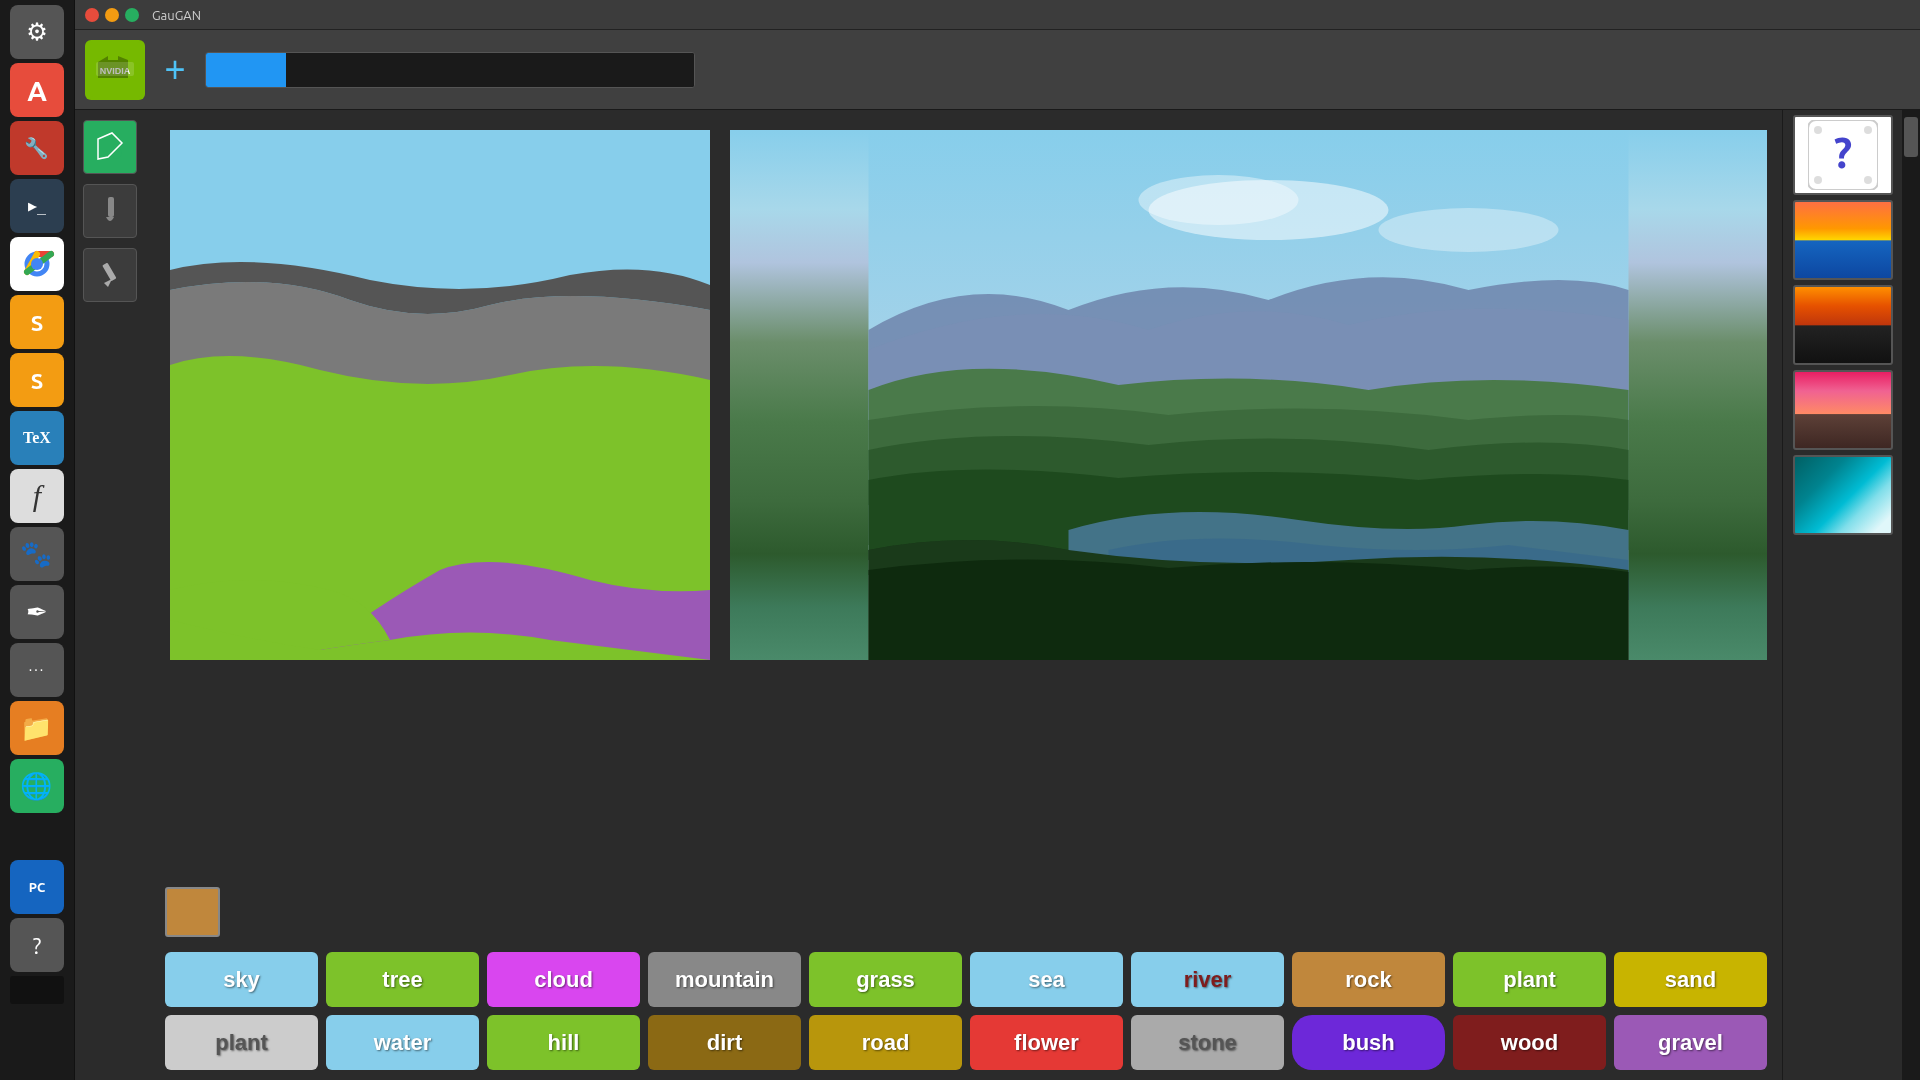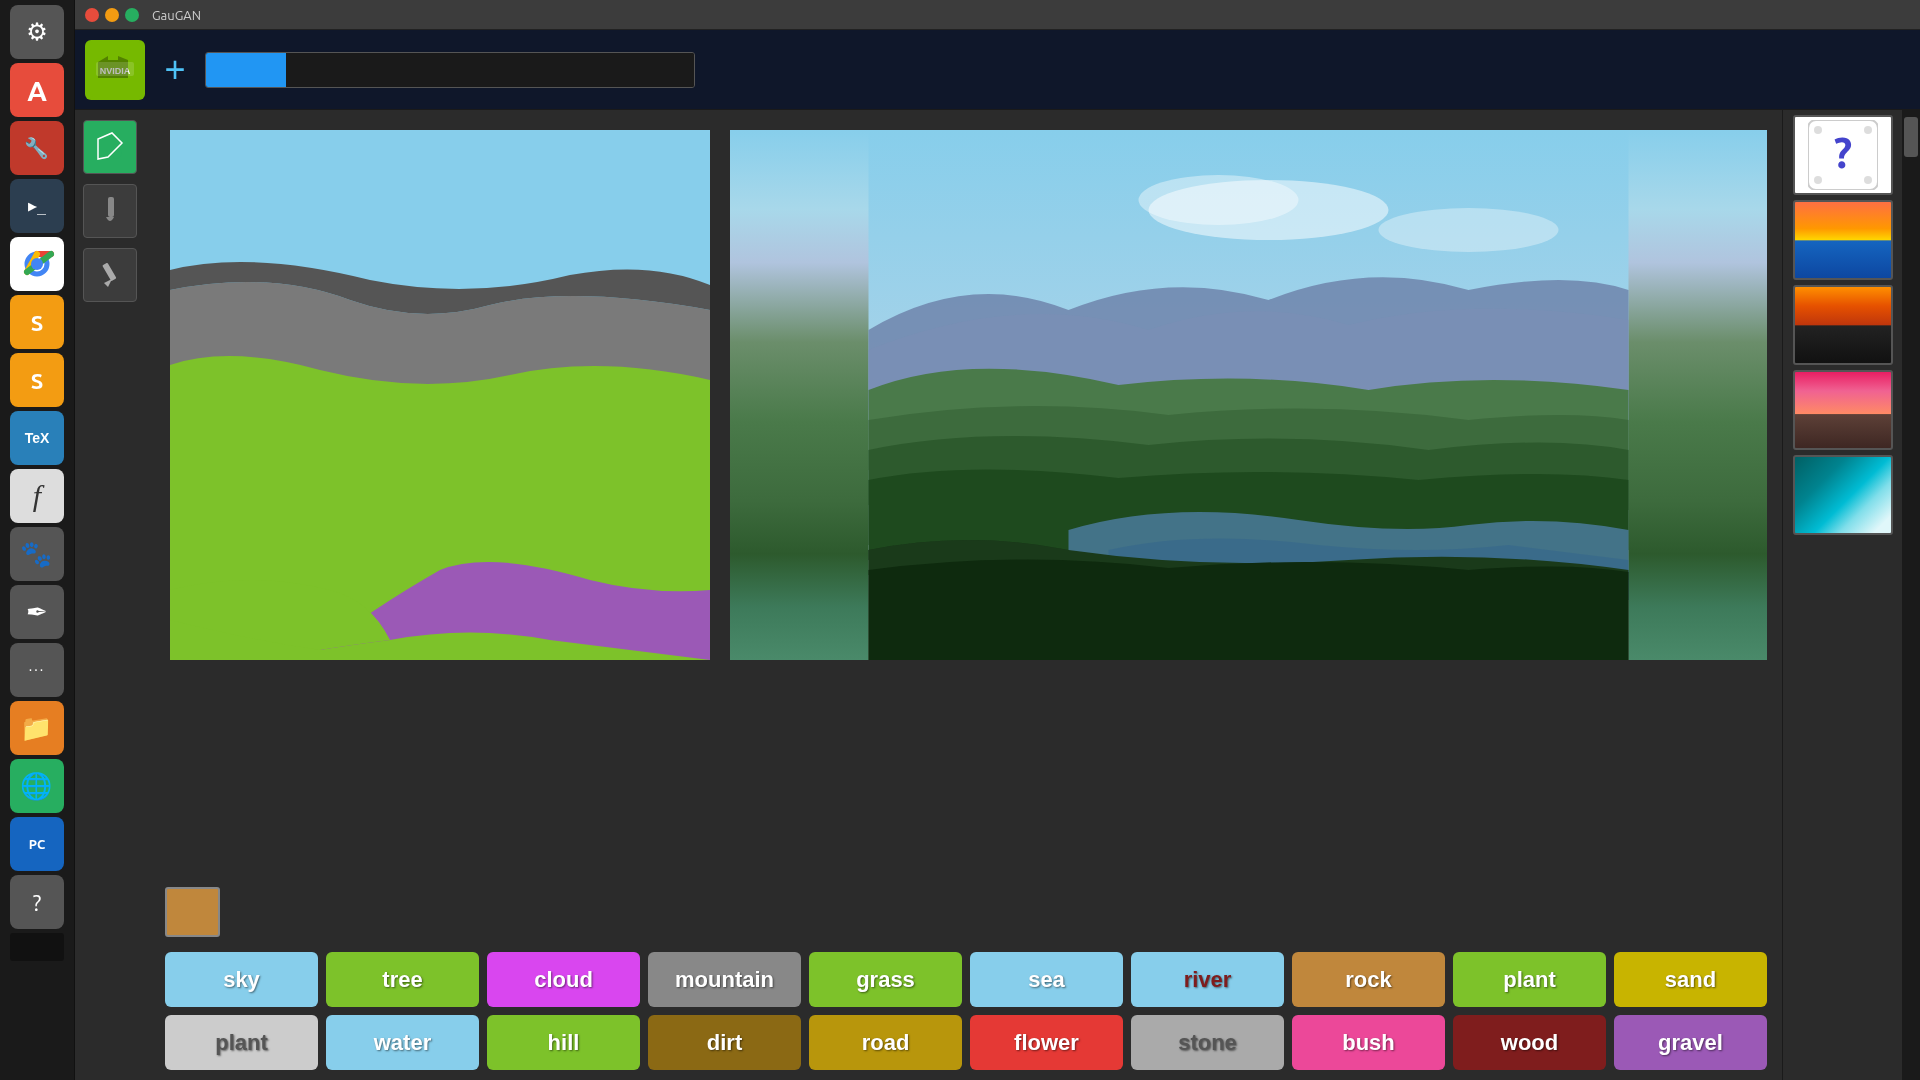--- a/index.html
+++ b/index.html
@@ -91,21 +91,21 @@
 
     .title-text {
       color: #ccc;
       font-size: 13px;
       margin-left: 5px;
     }
 
     
     .toolbar {
       height: 80px;
-      background: #0f172a;
+      background: #404040;
       display: flex;
       align-items: center;
       padding: 0 10px;
       gap: 10px;
       border-bottom: 1px solid #1a1a1a;
     }
 
     .nvidia-logo {
       width: 60px;
       height: 60px;
@@ -323,21 +323,21 @@
     .label-btn.rock { background: #c0873c; }
     .label-btn.plant { background: #7dc22a; }
     .label-btn.sand { background: #c8b400; }
     .label-btn.snow { background: #ccc; color: #555; }
     .label-btn.water { background: #87CEEB; color: #fff; }
     .label-btn.hill { background: #7dc22a; }
     .label-btn.dirt { background: #8b6914; }
     .label-btn.road { background: #b8960c; color: #fff; }
     .label-btn.flower { background: #e53935; }
     .label-btn.stone { background: #aaa; color: #555; }
-    .label-btn.bush { background: #ec4899; }
+    .label-btn.bush { background: #6d28d9; border-radius: 20px; }
     .label-btn.wood { background: #7f1d1d; }
     .label-btn.gravel { background: #9b59b6; }
 
     .app-body {
       flex: 1;
       display: flex;
       flex-direction: row;
       overflow: hidden;
     }
 
@@ -385,28 +385,28 @@
       <circle cx="18" cy="18" r="18" fill="#fff"></circle>
       <circle cx="18" cy="18" r="10" fill="none" stroke="#4285F4" stroke-width="5"></circle>
       <path d="M18 8 L32 8" stroke="#EA4335" stroke-width="6" stroke-linecap="round"></path>
       <path d="M18 8 L8 26" stroke="#FBBC05" stroke-width="6" stroke-linecap="round"></path>
       <path d="M8 26 L32 8" stroke="#34A853" stroke-width="6" stroke-linecap="round"></path>
       <circle cx="18" cy="18" r="6" fill="#4285F4"></circle>
     </svg>
   </div>
   <div class="dock-icon sublime" style="font-weight:bold;font-size:22px;">S</div>
   <div class="dock-icon sublime2" style="font-weight:bold;font-size:22px;">S</div>
-  <div class="dock-icon tex" style="font-size:14px;font-weight:bold;font-family:Liberation Sans, sans-serif;text-align:center;">TeX</div>
+  <div class="dock-icon tex" style="font-size:16px;font-weight:bold;font-family:Liberation Serif, serif;text-align:center;">TeX</div>
   <div class="dock-icon font2" style="font-style:italic;font-size:30px;font-family:serif;background:#ddd;color:#333;">f</div>
   <div class="dock-icon gimp" style="font-size:26px;">🐾</div>
   <div class="dock-icon pen" style="font-size:26px;">✒</div>
   <div class="dock-icon dots" style="font-size:14px;letter-spacing:2px;">···</div>
   <div class="dock-icon orange-folder" style="font-size:26px;">📁</div>
   <div class="dock-icon globe" style="font-size:26px;">🌐</div>
-  <div class="dock-icon pc" style="font-size:13px;font-weight:bold;background:#1565c0;">PC</div>
+  <div class="dock-icon pc" style="font-size:13px;font-weight:bold;background:#1565c0;margin-top:43px;">PC</div>
   <div class="dock-icon help" style="font-size:22px;background:#555;">?</div>
   <div class="dock-icon" style="background:#111;height:28px;width:54px;border-radius:3px;"></div>
 </div>
 
 <div class="app-window">
 
   <div class="title-bar">
     <div class="window-controls">
       <div class="win-btn close"></div>
       <div class="win-btn minimize"></div>

